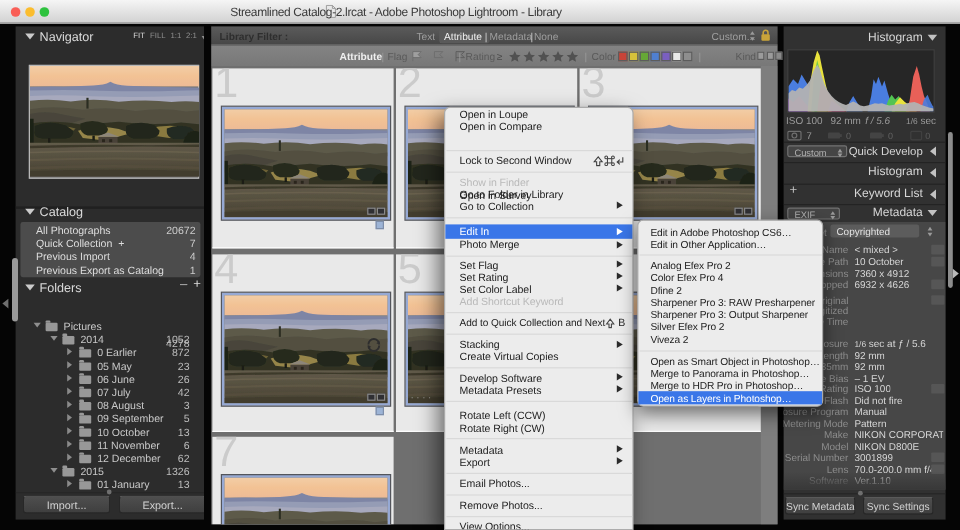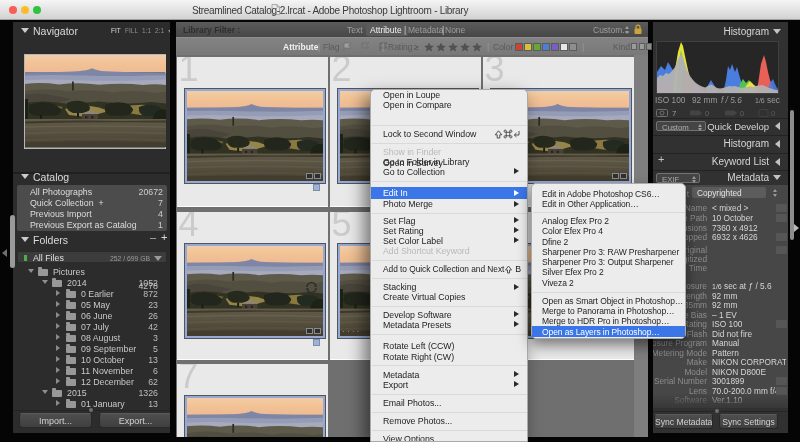--- a/index.html
+++ b/index.html
@@ -92,26 +92,20 @@
       <span class="abs crow" style="left:13px;top:35px;">Previous Export as Catalog</span>
         <span class="abs cnum" style="right:4px;top:35px;">1</span>
     </div>
 
     <span class="abs tri-d" style="left:8px;top:215px;"></span>
     <span class="abs phead" style="left:20px;top:212px;">Folders</span>
     <span class="abs" style="left:137px;top:209px;color:#bbb;font-size:11px;">–</span>
     <span class="abs" style="left:148px;top:209px;color:#ddd;font-size:11px;">+</span>
 
     <div class="abs" style="left:4px;top:229px;"></div>
-    <div class="abs" style="left:4px;top:229px;width:150px;height:12px;background:#3c3c3c;border:1px solid #2a2a2a;border-radius:2px;">
-      <span class="abs" style="left:6px;top:3px;width:3px;height:6px;background:#49b04c;"></span>
-      <span class="abs" style="left:15px;top:1px;font-size:8.8px;color:#e0e0e0;">All Files</span>
-      <span class="abs" style="right:16px;top:2.5px;font-size:6.8px;color:#999;">252 / 699 GB</span>
-      <span class="abs tri-d" style="right:4px;top:3.5px;border-top-color:#9a9a9a;"></span>
-    </div>
 
     <div id="tree">
         <span class="abs tri-d" style="left:15px;top:247.0px;border-top-color:#8f8f8f;border-left-width:3.5px;border-right-width:3.5px;border-top-width:4.5px;"></span>
       <span class="folder" style="left:25px;top:246.5px;"></span>
       <span class="abs frow" style="left:40px;top:244.5px;">Pictures</span>
       <span class="abs fnum" style="right:12px;top:244.5px;margin-top:14px;">4278</span>
       <span class="abs tri-d" style="left:29px;top:258.0px;border-top-color:#8f8f8f;border-left-width:3.5px;border-right-width:3.5px;border-top-width:4.5px;"></span>
       <span class="folder" style="left:39px;top:257.5px;"></span>
       <span class="abs frow" style="left:54px;top:255.5px;">2014</span>
       <span class="abs fnum" style="right:12px;top:255.5px;">1052</span>

